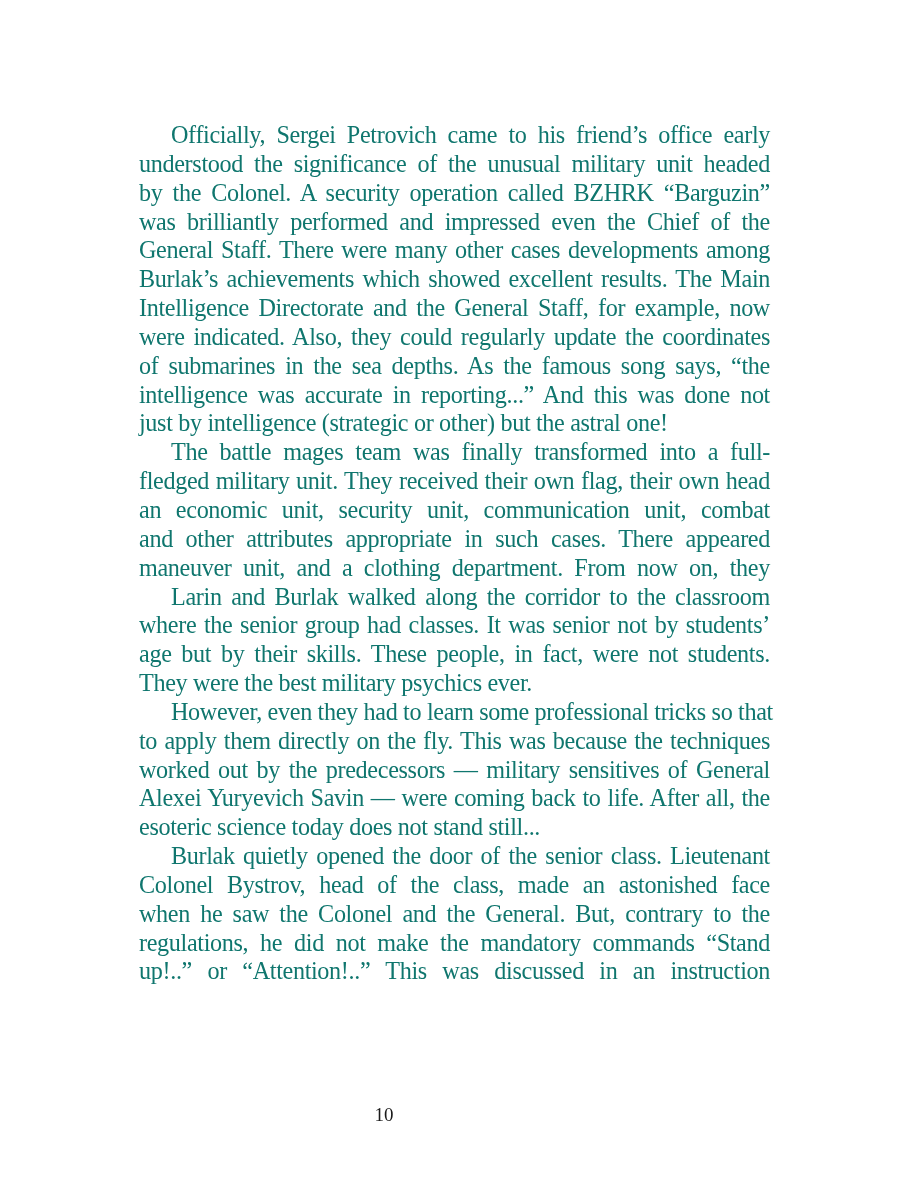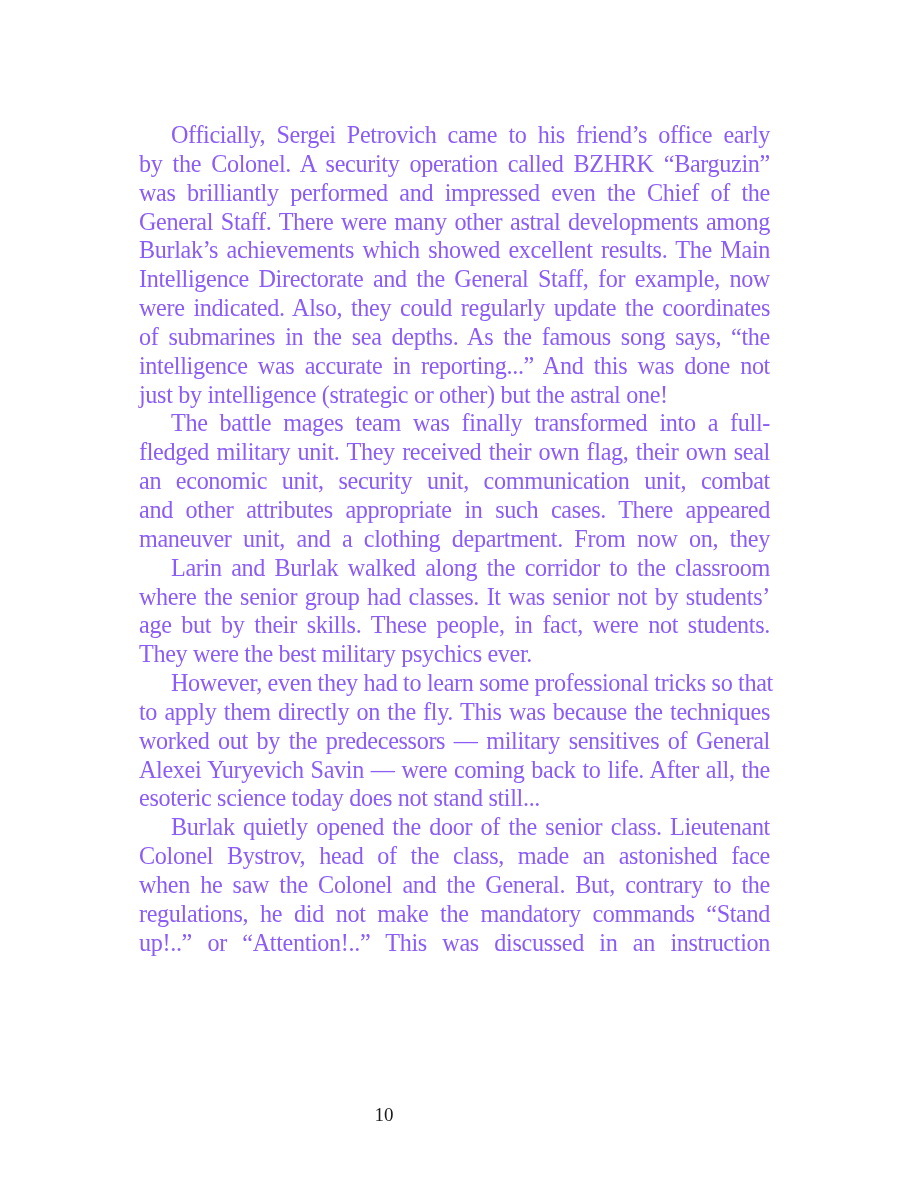--- a/index.html
+++ b/index.html
@@ -22,21 +22,21 @@
       background: #ffffff;
     }
     .text-block {
       position: absolute;
       left: 139px;
       top: 121px;
       width: 631px;
       font-family: "Liberation Serif", serif;
       font-size: 24.2px;
       line-height: 28.85px;
-      color: #8b5cf6;
+      color: #0f766e;
     }
     .line {
       display: block;
       height: 28.85px;
       white-space: nowrap;
       text-align: justify;
       text-align-last: justify;
       letter-spacing: -0.35px;
       overflow: visible;
     }
@@ -58,33 +58,34 @@
       color: #1a1a1a;
     }
   </style>
 </head>
 <body>
 
 <div class="page">
   <div class="text-block" id="text-block">
       <div class="paragraph">
         <span class="line indent">Officially, Sergei Petrovich came to his friend’s office early</span>
+        <span class="line">understood the significance of the unusual military unit headed</span>
         <span class="line">by the Colonel. A security operation called BZHRK “Barguzin”</span>
         <span class="line">was brilliantly performed and impressed even the Chief of the</span>
-        <span class="line">General Staff. There were many other astral developments among</span>
+        <span class="line">General Staff. There were many other cases developments among</span>
         <span class="line">Burlak’s achievements which showed excellent results. The Main</span>
         <span class="line">Intelligence Directorate and the General Staff, for example, now</span>
         <span class="line">were indicated. Also, they could regularly update the coordinates</span>
         <span class="line">of submarines in the sea depths. As the famous song says, “the</span>
         <span class="line">intelligence was accurate in reporting...” And this was done not</span>
         <span class="line last">just by intelligence (strategic or other) but the astral one!</span>
       </div>
       <div class="paragraph">
         <span class="line indent">The battle mages team was finally transformed into a full-</span>
-        <span class="line">fledged military unit. They received their own flag, their own seal</span>
+        <span class="line">fledged military unit. They received their own flag, their own head</span>
         <span class="line">an economic unit, security unit, communication unit, combat</span>
         <span class="line">and other attributes appropriate in such cases. There appeared</span>
         <span class="line">maneuver unit, and a clothing department. From now on, they</span>
       </div>
       <div class="paragraph">
         <span class="line indent">Larin and Burlak walked along the corridor to the classroom</span>
         <span class="line">where the senior group had classes. It was senior not by students’</span>
         <span class="line">age but by their skills. These people, in fact, were not students.</span>
         <span class="line last">They were the best military psychics ever.</span>
       </div>

